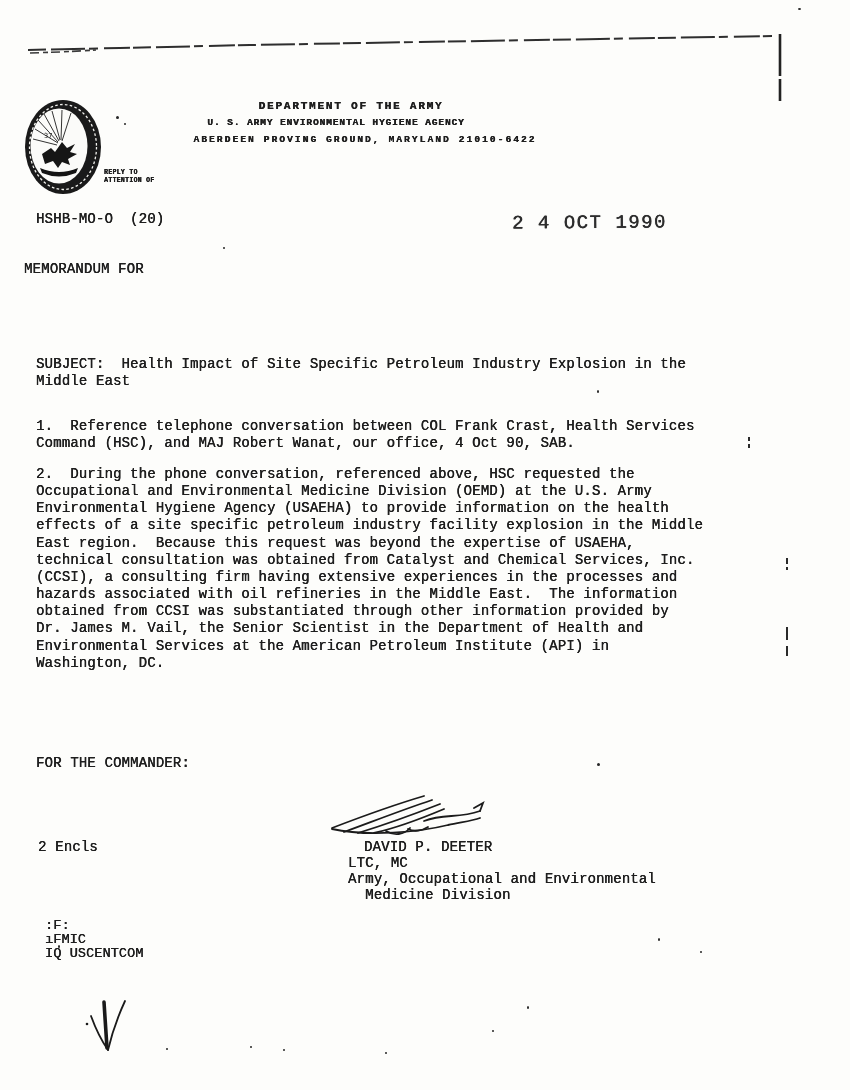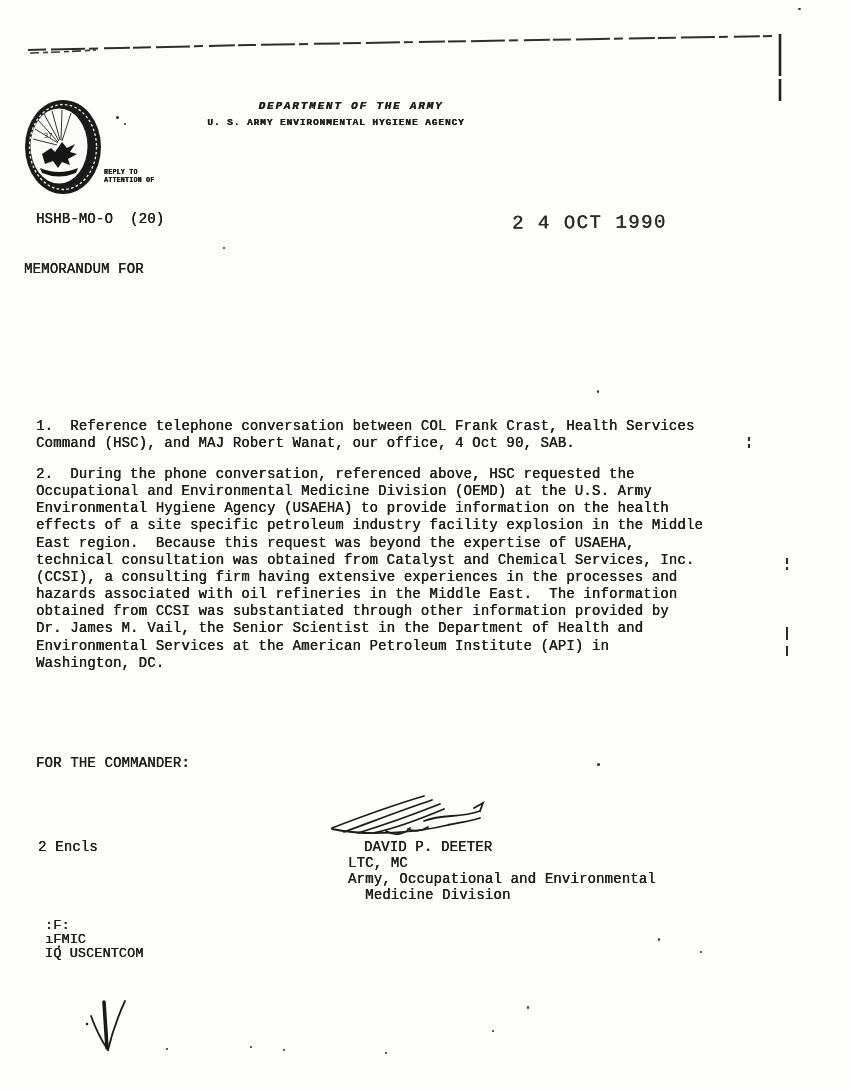--- a/index.html
+++ b/index.html
@@ -75,29 +75,32 @@
       <line x1="39" y1="42" x2="40" y2="12"></line>
       <line x1="40" y1="43" x2="49" y2="15"></line>
       <line x1="36" y1="45" x2="13" y2="31"></line>
       <line x1="35" y1="47" x2="11" y2="41"></line>
     </g>
     <text x="22" y="40" font-size="7" font-family="monospace" fill="#1c1c1c">37</text>
     <path d="M20,56 l9,-6 4,4 7,-10 5,6 8,-4 -5,8 7,2 -9,5 2,6 -8,-3 -4,6 -5,-7 -8,3 z" fill="#161616"></path>
     <path d="M18,70 q19,8 38,0 l-2,5 q-17,7 -34,0 z" fill="#141414"></path>
   </svg>
 
-  <div class="t hdr hdr1 ink" style="left:211px;top:100px;width:280px;font-style:italic;">DEPARTMENT OF THE ARMY</div>
+  <div class="t hdr hdr1 ink" style="left:211px;top:100px;width:280px;">DEPARTMENT OF THE ARMY</div>
   <div class="t hdr hdr2 ink" style="left:186px;top:117px;width:300px;">U. S. ARMY ENVIRONMENTAL HYGIENE AGENCY</div>
+  <div class="t hdr hdr3 ink" style="left:185px;top:134px;width:360px;">ABERDEEN PROVING GROUND, MARYLAND 21010-6422</div>
   <div class="t replyto ink" style="left:104px;top:169px;">REPLY TO
 ATTENTION OF</div>
 
   <div class="t body ink" style="left:36px;top:211px;">HSHB-MO-O  (20)</div>
   <div class="t stamp" style="left:512px;top:212px;">2 4 OCT 1990</div>
 
   <div class="t body ink" style="left:24px;top:261px;">MEMORANDUM FOR</div>
+  <div class="t body lh166 ink" style="left:36px;top:356px;">SUBJECT:  Health Impact of Site Specific Petroleum Industry Explosion in the
+Middle East</div>
   <div class="t body lh167 ink" style="left:36px;top:418px;">1.  Reference telephone conversation between COL Frank Crast, Health Services
 Command (HSC), and MAJ Robert Wanat, our office, 4 Oct 90, SAB.</div>
   <div class="t body lh171 ink" style="left:36px;top:466px;">2.  During the phone conversation, referenced above, HSC requested the
 Occupational and Environmental Medicine Division (OEMD) at the U.S. Army
 Environmental Hygiene Agency (USAEHA) to provide information on the health
 effects of a site specific petroleum industry facility explosion in the Middle
 East region.  Because this request was beyond the expertise of USAEHA,
 technical consultation was obtained from Catalyst and Chemical Services, Inc.
 (CCSI), a consulting firm having extensive experiences in the processes and
 hazards associated with oil refineries in the Middle East.  The information

